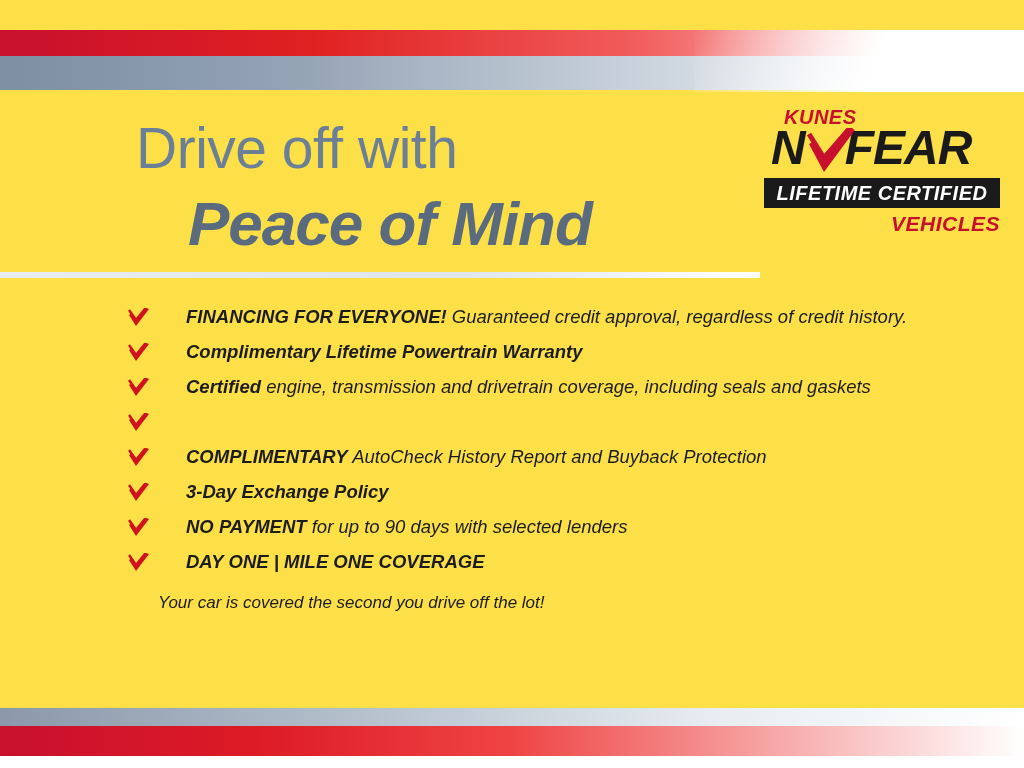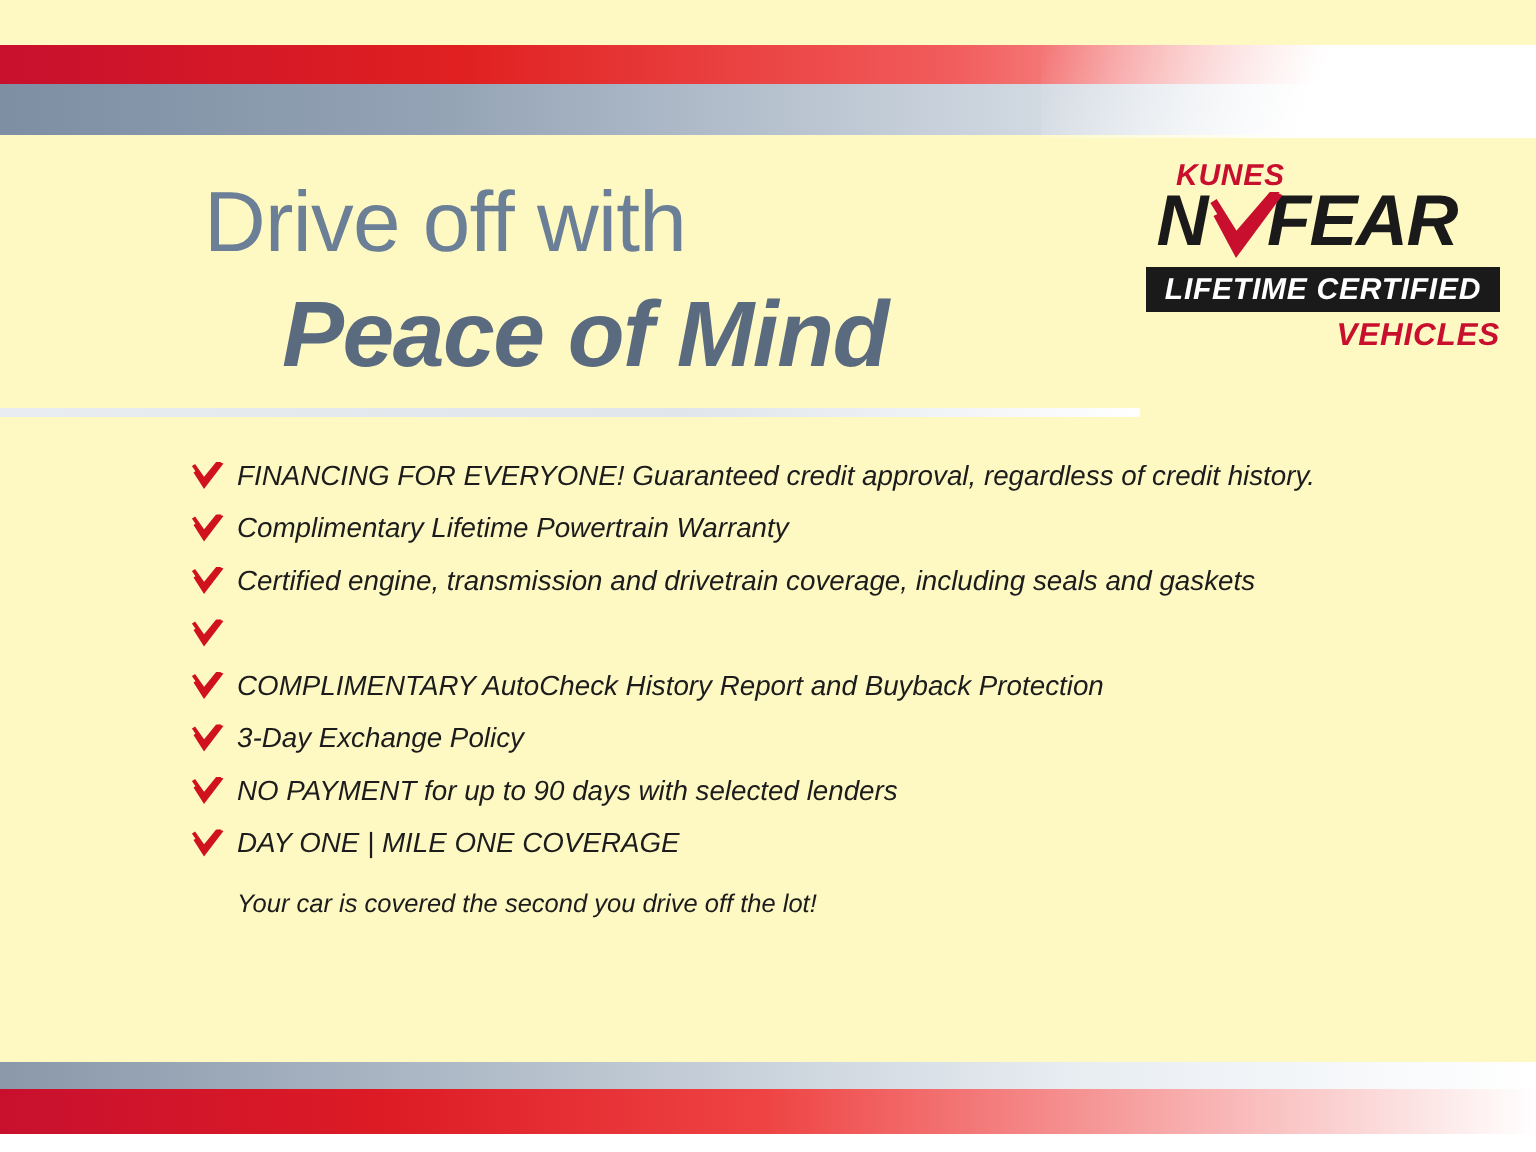--- a/index.html
+++ b/index.html
@@ -12,21 +12,21 @@
     height: 768px;
     font-family: "Liberation Sans", sans-serif;
     overflow: hidden;
     position: relative;
   }
 
   .poster {
     position: relative;
     width: 1024px;
     height: 768px;
-    background: #fef9c3;
+    background: #fde047;
     overflow: hidden;
   }
 
   
   .top-band {
     position: absolute;
     top: 0;
     left: 0;
     width: 1024px;
     height: 96px;
@@ -210,21 +210,22 @@
     margin-right: 8px;
   }
   .bullet .tick svg { width: 100%; height: 100%; display: block; }
   .bullet .txt {
     font-size: 18.5px;
     font-style: italic;
     color: #1c1c1c;
     line-height: 1.15;
   }
   .bullet .txt .strong {
-    font-weight: normal;
+    font-weight: bold;
+    margin-left: 28px;
   }
   .sub-line {
     margin-left: 30px;
     margin-top: 20px;
     font-size: 17px;
     font-style: italic;
     color: #1c1c1c;
   }
 </style>
 </head>

